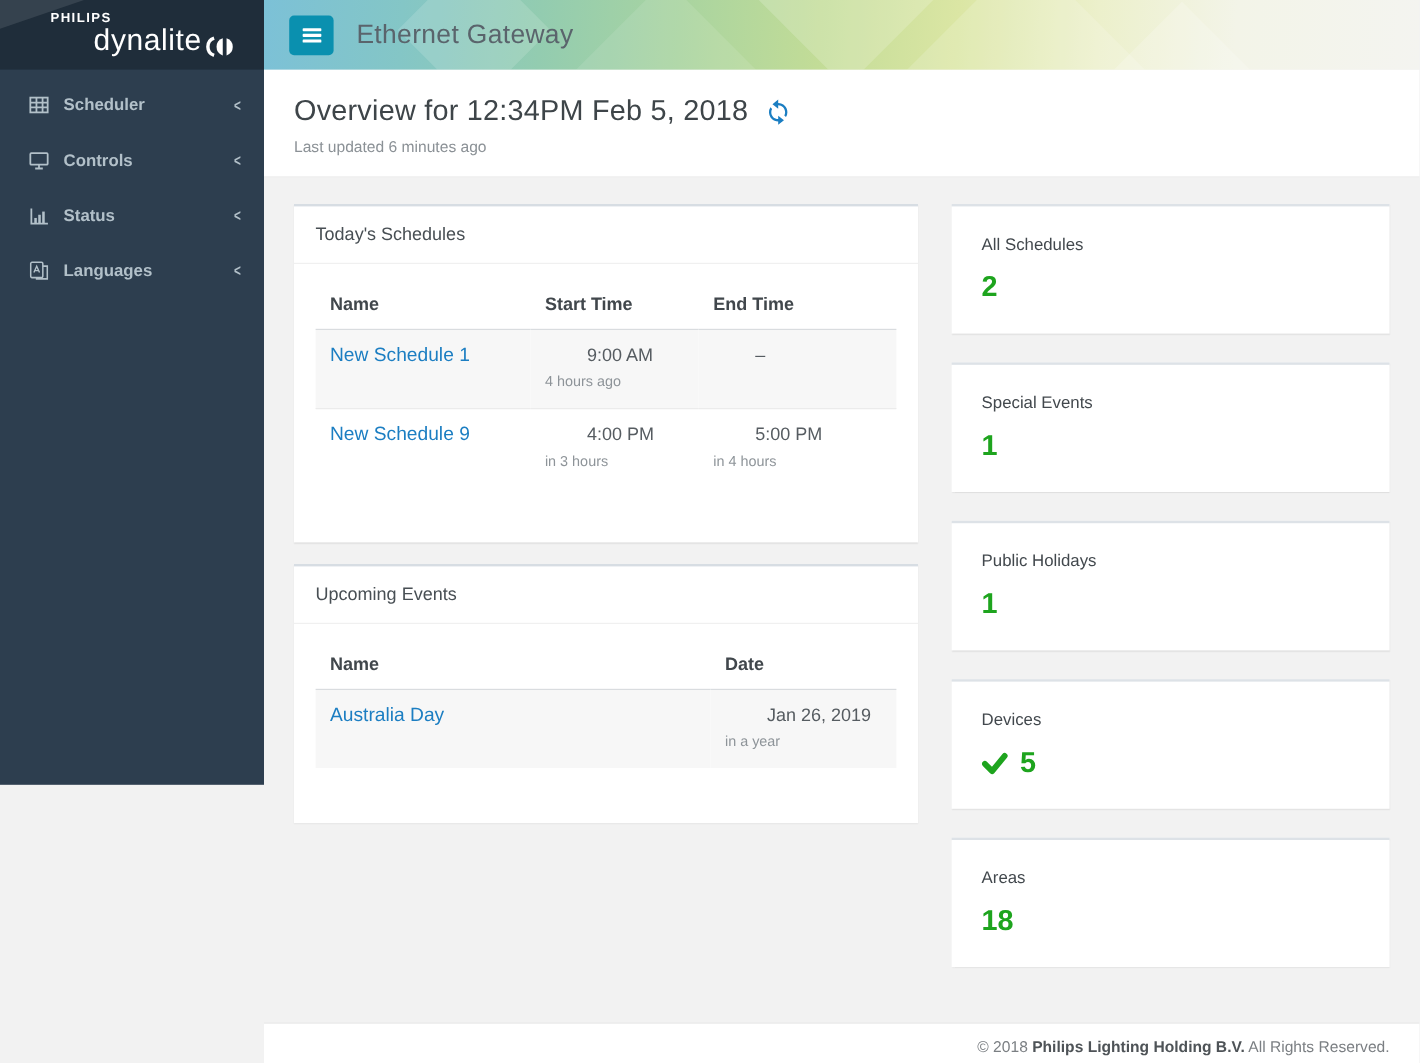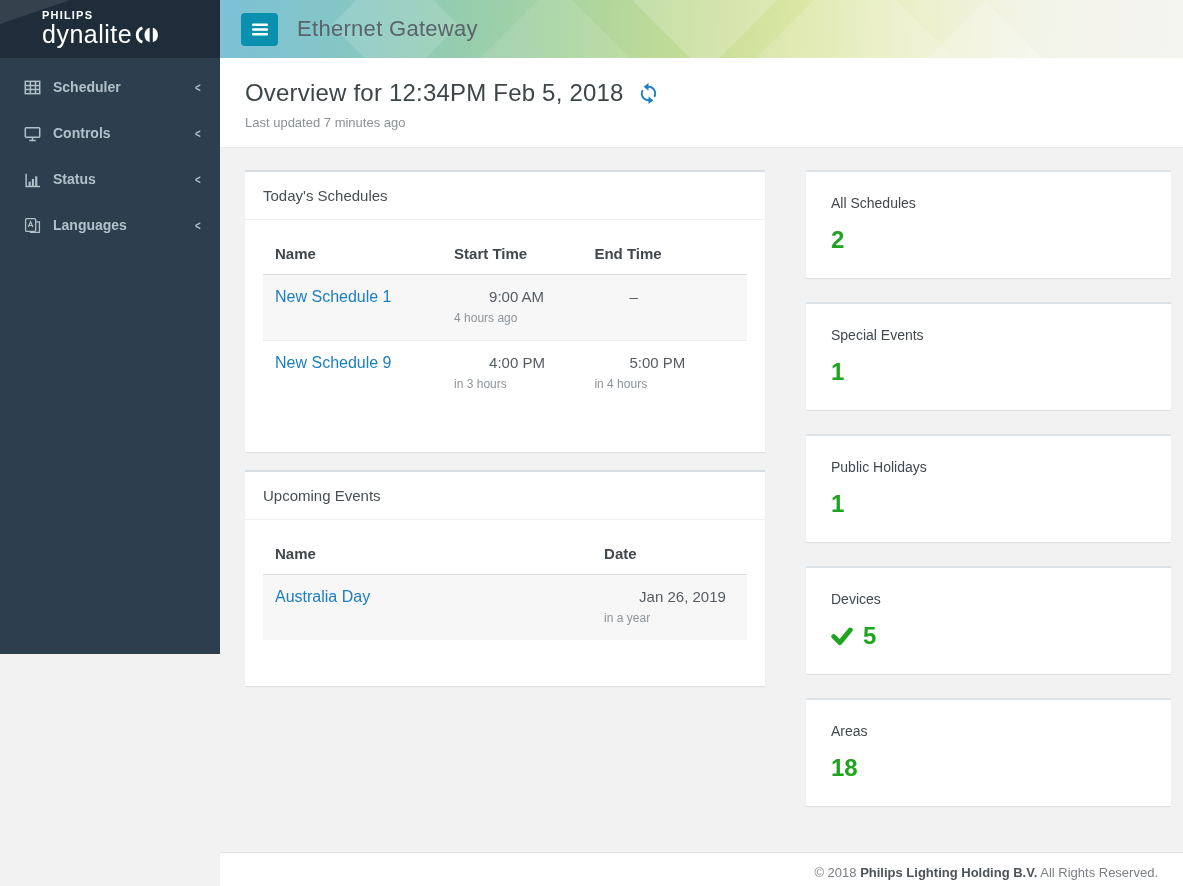--- a/index.html
+++ b/index.html
@@ -7,21 +7,21 @@
   body { font-family: "Liberation Sans", "DejaVu Sans", sans-serif; background: #f2f2f2; }
 
   .app { display: flex; width: 1183px; height: 654px; }
 
   
   .sidebar { width: 220px; flex-shrink: 0; background: #2d3e4f; height: 100%; }
   .logo-block { height: 58px; background: #1f2d3a; position: relative; padding: 9px 0 0 42px; overflow: hidden; }
   .logo-block::before { content: ""; position: absolute; top: 0; left: 0;
     border-top: 24px solid rgba(255,255,255,0.10); border-right: 70px solid transparent; }
   .logo-philips { color: #fff; font-size: 11px; font-weight: bold; letter-spacing: 1.2px; position: relative; }
-  .logo-row { display: flex; align-items: center; gap: 0; position: relative; }
+  .logo-row { display: flex; align-items: flex-end; gap: 0; position: relative; margin-left: 36px; }
   .logo-dynalite { color: #fff; font-size: 25px; font-weight: 400; letter-spacing: 0.5px; line-height: 1.1; }
   .nav { padding-top: 6px; }
   .nav-item { display: flex; align-items: center; height: 46px; padding: 0 18px 0 24px;
     color: #b2c0c9; font-size: 14px; font-weight: bold; cursor: pointer; }
   .nav-icon { width: 17px; height: 17px; margin-right: 12px; display: inline-flex; }
   .nav-icon svg { width: 100%; height: 100%; }
   .nav-chevron { margin-left: auto; font-size: 13px; color: #b2c0c9; transform: scale(0.75, 1.05); }
 
   
   .main { flex: 1; display: flex; flex-direction: column; background: #f2f2f2; min-width: 0; }
@@ -40,21 +40,21 @@
     display: flex; align-items: center; justify-content: center; cursor: pointer; position: relative; }
   .topbar-title { margin-left: 19px; font-size: 22px; font-weight: 400; color: #5a646c;
     letter-spacing: 0.3px; position: relative; }
 
   .content-header { background: #fff; padding: 21px 25px 17px 25px; border-bottom: 1px solid #e9e9e9; }
   .overview-line { display: flex; align-items: center; gap: 13px; }
   .overview-title { font-size: 24px; font-weight: 500; color: #3e4549; letter-spacing: 0.2px; }
   .refresh-btn { width: 23px; height: 23px; border: none; background: transparent; padding: 0; cursor: pointer; display: inline-flex; }
   .last-updated { margin-top: 8px; font-size: 13px; color: #8b9196; }
 
-  .content { flex: 1; padding: 22px 25px; display: flex; gap: 41px; }
+  .content { flex: 1; padding: 22px 25px; display: flex; gap: 28px; }
   .col-left { width: 520px; flex-shrink: 0; }
   .col-right { width: 365px; flex-shrink: 0; }
 
   
   .box { background: #fff; border-top: 2px solid #d7dde3; box-shadow: 0 1px 1px rgba(0,0,0,0.07); margin-bottom: 18px; }
   .box-header { padding: 15px 18px; font-size: 15px; color: #484f54; border-bottom: 1px solid #f0f0f0; }
   .box-body { padding: 13px 18px 46px 18px; }
   table { width: 100%; border-collapse: collapse; }
   th { text-align: left; padding: 12px; font-size: 15px; color: #41474c; font-weight: bold; }
   thead tr { border-bottom: 1px solid #d9dcdf; }
@@ -169,21 +169,21 @@
 
     <section class="content-header">
       <div class="overview-line">
         <span class="overview-title">Overview for 12:34PM Feb 5, 2018</span>
         <button class="refresh-btn">
           <svg viewBox="0 0 24 24" width="23" height="23">
             <path fill="#1b7ec2" d="M12 4V1L7 5l5 4V6c3.31 0 6 2.69 6 6 0 1.01-.25 1.97-.7 2.8l1.46 1.46A7.93 7.93 0 0 0 20 12c0-4.42-3.58-8-8-8zm0 14c-3.31 0-6-2.69-6-6 0-1.01.25-1.97.7-2.8L5.24 7.74A7.93 7.93 0 0 0 4 12c0 4.42 3.58 8 8 8v3l5-4-5-4v3z"></path>
           </svg>
         </button>
       </div>
-      <div class="last-updated">Last updated 7 minutes ago</div>
+      <div class="last-updated">Last updated 6 minutes ago</div>
     </section>
 
     <section class="content">
 
       <div class="col-left">
 
         <div class="box">
           <div class="box-header">Today's Schedules</div>
           <div class="box-body">
             <table>

